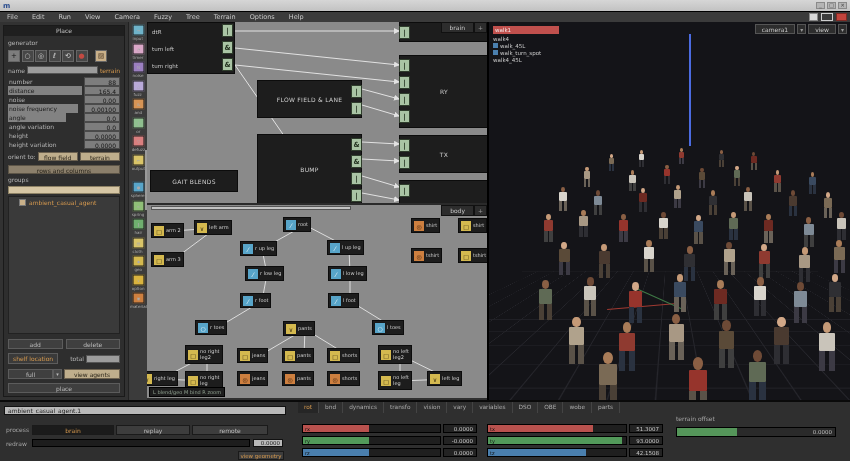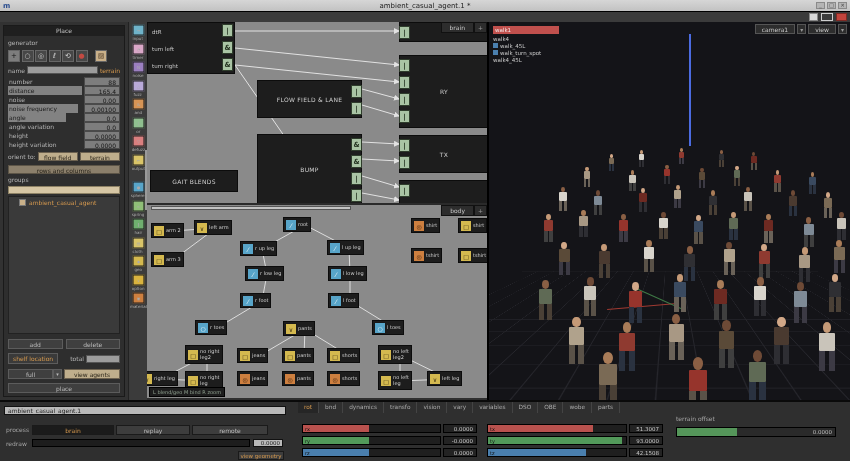--- a/index.html
+++ b/index.html
@@ -122,29 +122,40 @@
   .to-label { position:absolute; left:676px; top:13px; font-size:6px; color:#a5a5a5; }
   .to-track { position:absolute; left:676px; top:25px; width:160px; height:10px; background:#2a2a2a; border:1px solid #000; }
   .to-fill { position:absolute; left:0; top:0; bottom:0; background:#55965a; }
   .to-val { position:absolute; right:3px; top:0; font-size:5.5px; color:#bdbdbd; line-height:9px; }
 </style>
 </head>
 <body>
 
 <div class="titlebar">
   <span class="tb-logo">m</span>
-  <span class="tb-title">ambient_casual_agent.1 *</span>
   <span class="tb-ctrls">
     <span class="tb-btn">_</span>
     <span class="tb-btn">□</span>
     <span class="tb-btn">✕</span>
   </span>
 </div>
 
 <div class="menubar">
+  <span id="menu-items" style="display: flex;">
+      <span class="menu-item">File</span>
+      <span class="menu-item">Edit</span>
+      <span class="menu-item">Run</span>
+      <span class="menu-item">View</span>
+      <span class="menu-item">Camera</span>
+      <span class="menu-item">Fuzzy</span>
+      <span class="menu-item">Tree</span>
+      <span class="menu-item">Terrain</span>
+      <span class="menu-item">Options</span>
+      <span class="menu-item">Help</span>
+    </span>
   <span class="mb-right">
     <span class="mb-ico1"></span>
     <span class="mb-ico2"></span>
     <span class="mb-close"></span>
   </span>
 </div>
 
 <div class="main">
 
   <div class="placecol">

